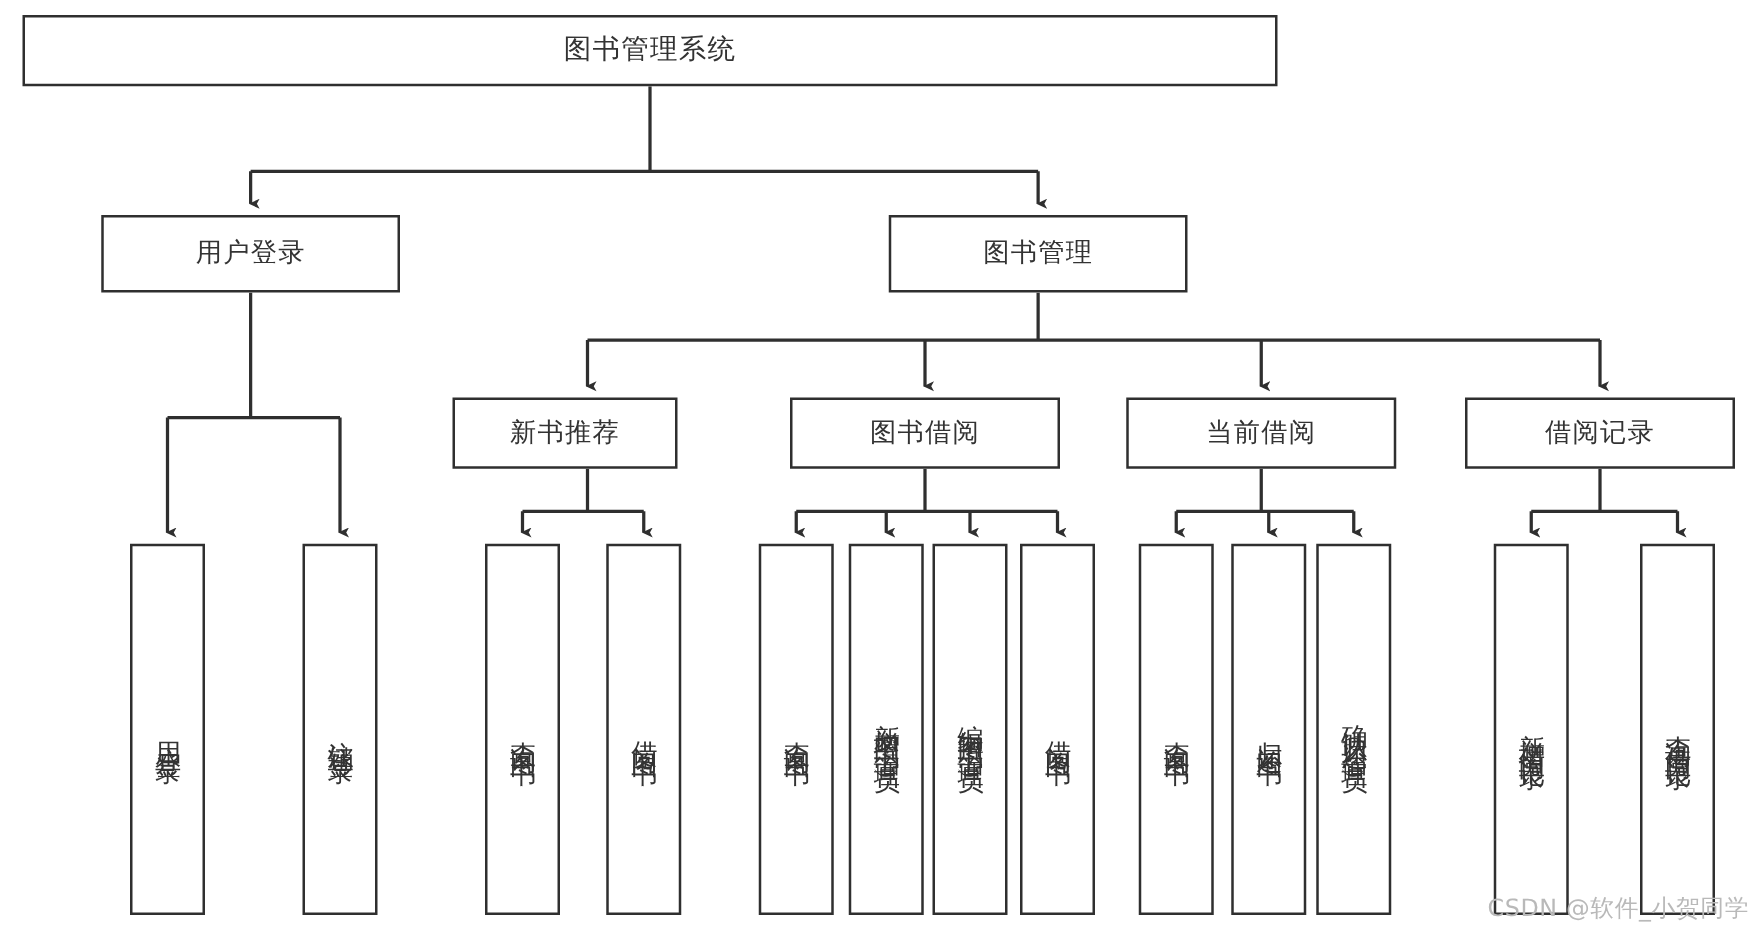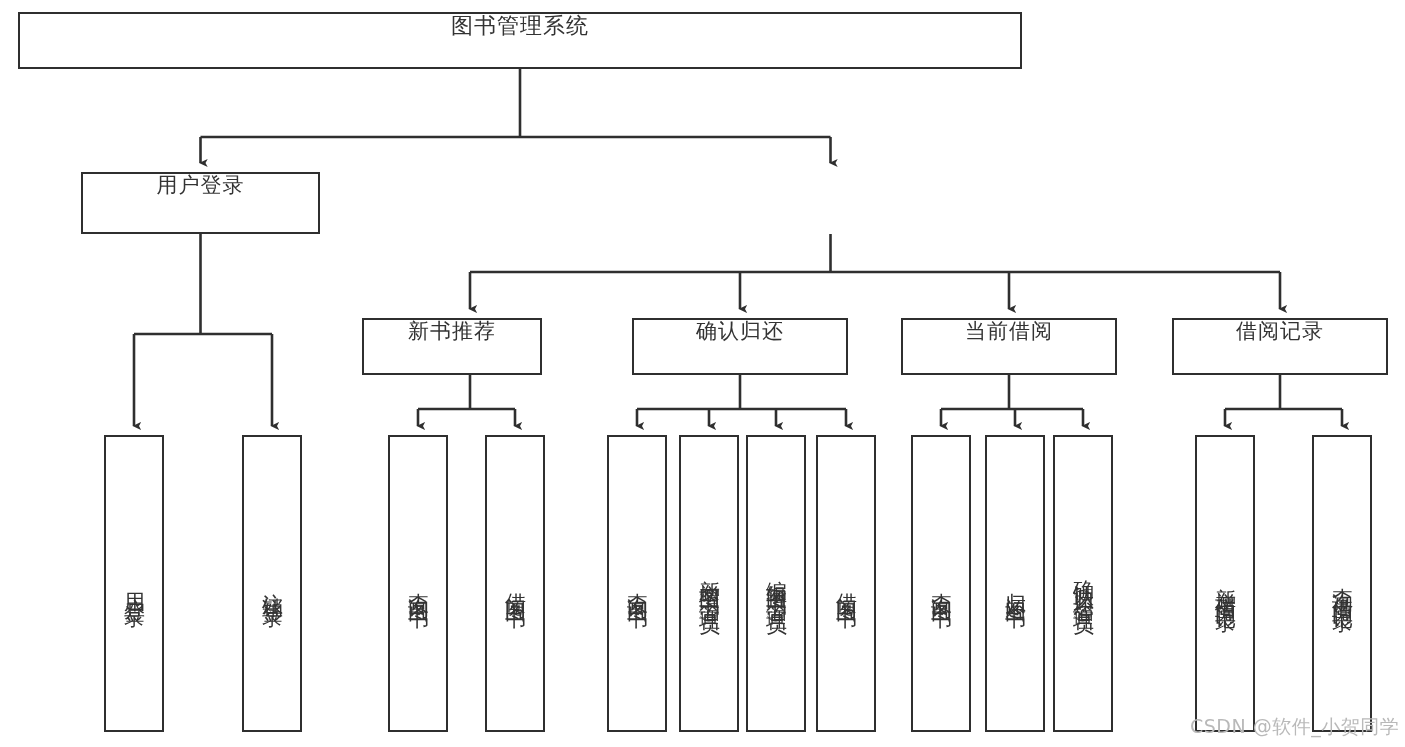--- a/index.html
+++ b/index.html
@@ -25,20 +25,21 @@
     width: 1405px;
     height: 747px;
     pointer-events: none;
   }
   .node {
     position: absolute;
     box-sizing: border-box;
     background: #ffffff;
     border: 2px solid #2f2f2f;
     display: flex;
+    align-items: center;
     justify-content: center;
     color: #333333;
     text-align: center;
   }
   .node-h {
     font-size: 21px;
     letter-spacing: 1px;
     line-height: 1.1;
   }
   .node-root {
@@ -118,27 +119,30 @@
   </svg>
 
   <div class="node node-h node-root" style="left: 18px; top: 12px; width: 1004px; height: 57px;">
     <span>图书管理系统</span>
   </div>
 
   <div class="node node-h" style="left: 81px; top: 172px; width: 239px; height: 62px;">
     <span>用户登录</span>
   </div>
 
+  <div class="node node-h" style="left: 711px; top: 172px; width: 239px; height: 62px;">
+    <span>图书管理</span>
+  </div>
 
   <div class="node node-h" style="left: 362px; top: 318px; width: 180px; height: 57px;">
     <span>新书推荐</span>
   </div>
 
   <div class="node node-h" style="left: 632px; top: 318px; width: 216px; height: 57px;">
-    <span>确认归还</span>
+    <span>图书借阅</span>
   </div>
 
   <div class="node node-h" style="left: 1172px; top: 318px; width: 216px; height: 57px;">
     <span>借阅记录</span>
   </div>
 
   <div class="node node-h" style="left: 901px; top: 318px; width: 216px; height: 57px;">
     <span>当前借阅</span>
   </div>
 

